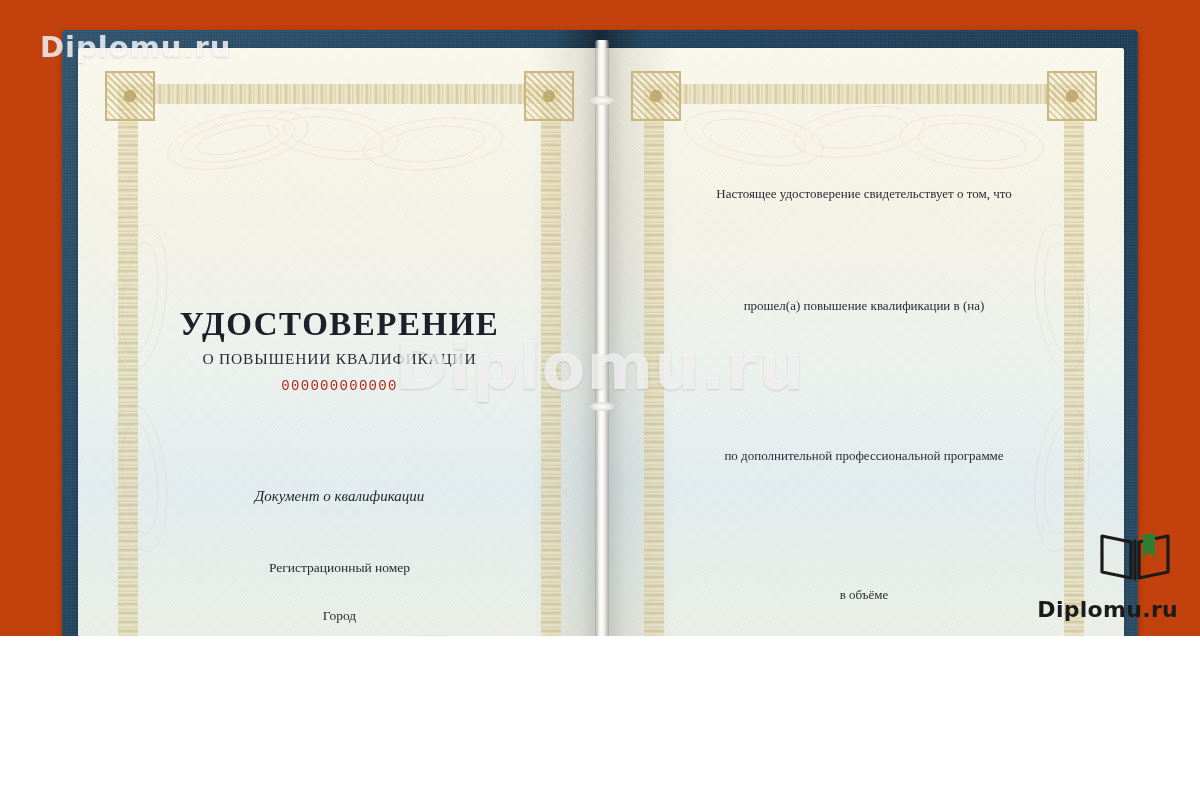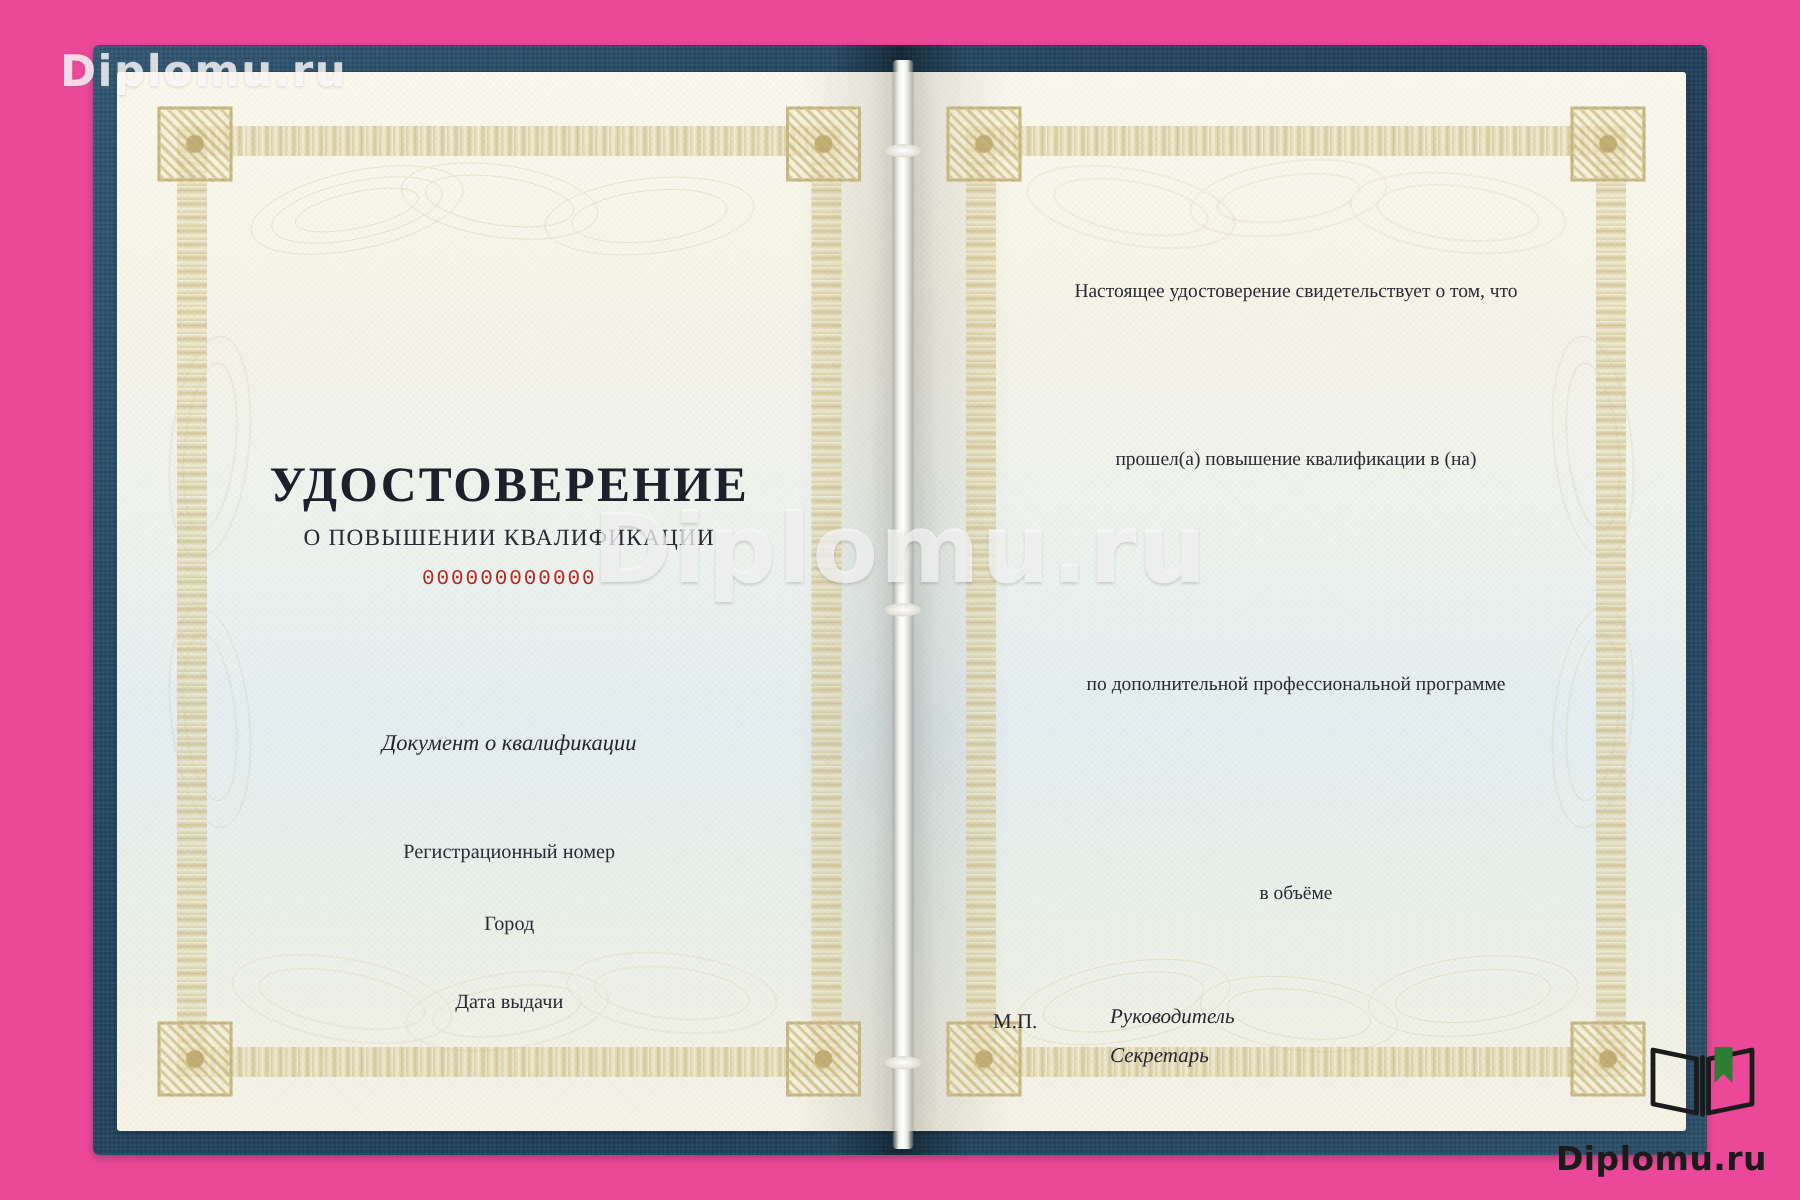--- a/index.html
+++ b/index.html
@@ -10,22 +10,22 @@
   body {
     width: 1200px;
     height: 800px;
     font-family: "Liberation Serif", serif;
     overflow: hidden;
   }
 
   #page {
     position: relative;
     width: 1200px;
-    height: 800px;
-    background: #ec4899;
+    height: 636px;
+    background: #c2410c;
     overflow: hidden;
   }
 
   
   .cover {
     position: absolute;
     left: 62px;
     top: 30px;
     width: 1076px;
     height: 740px;

